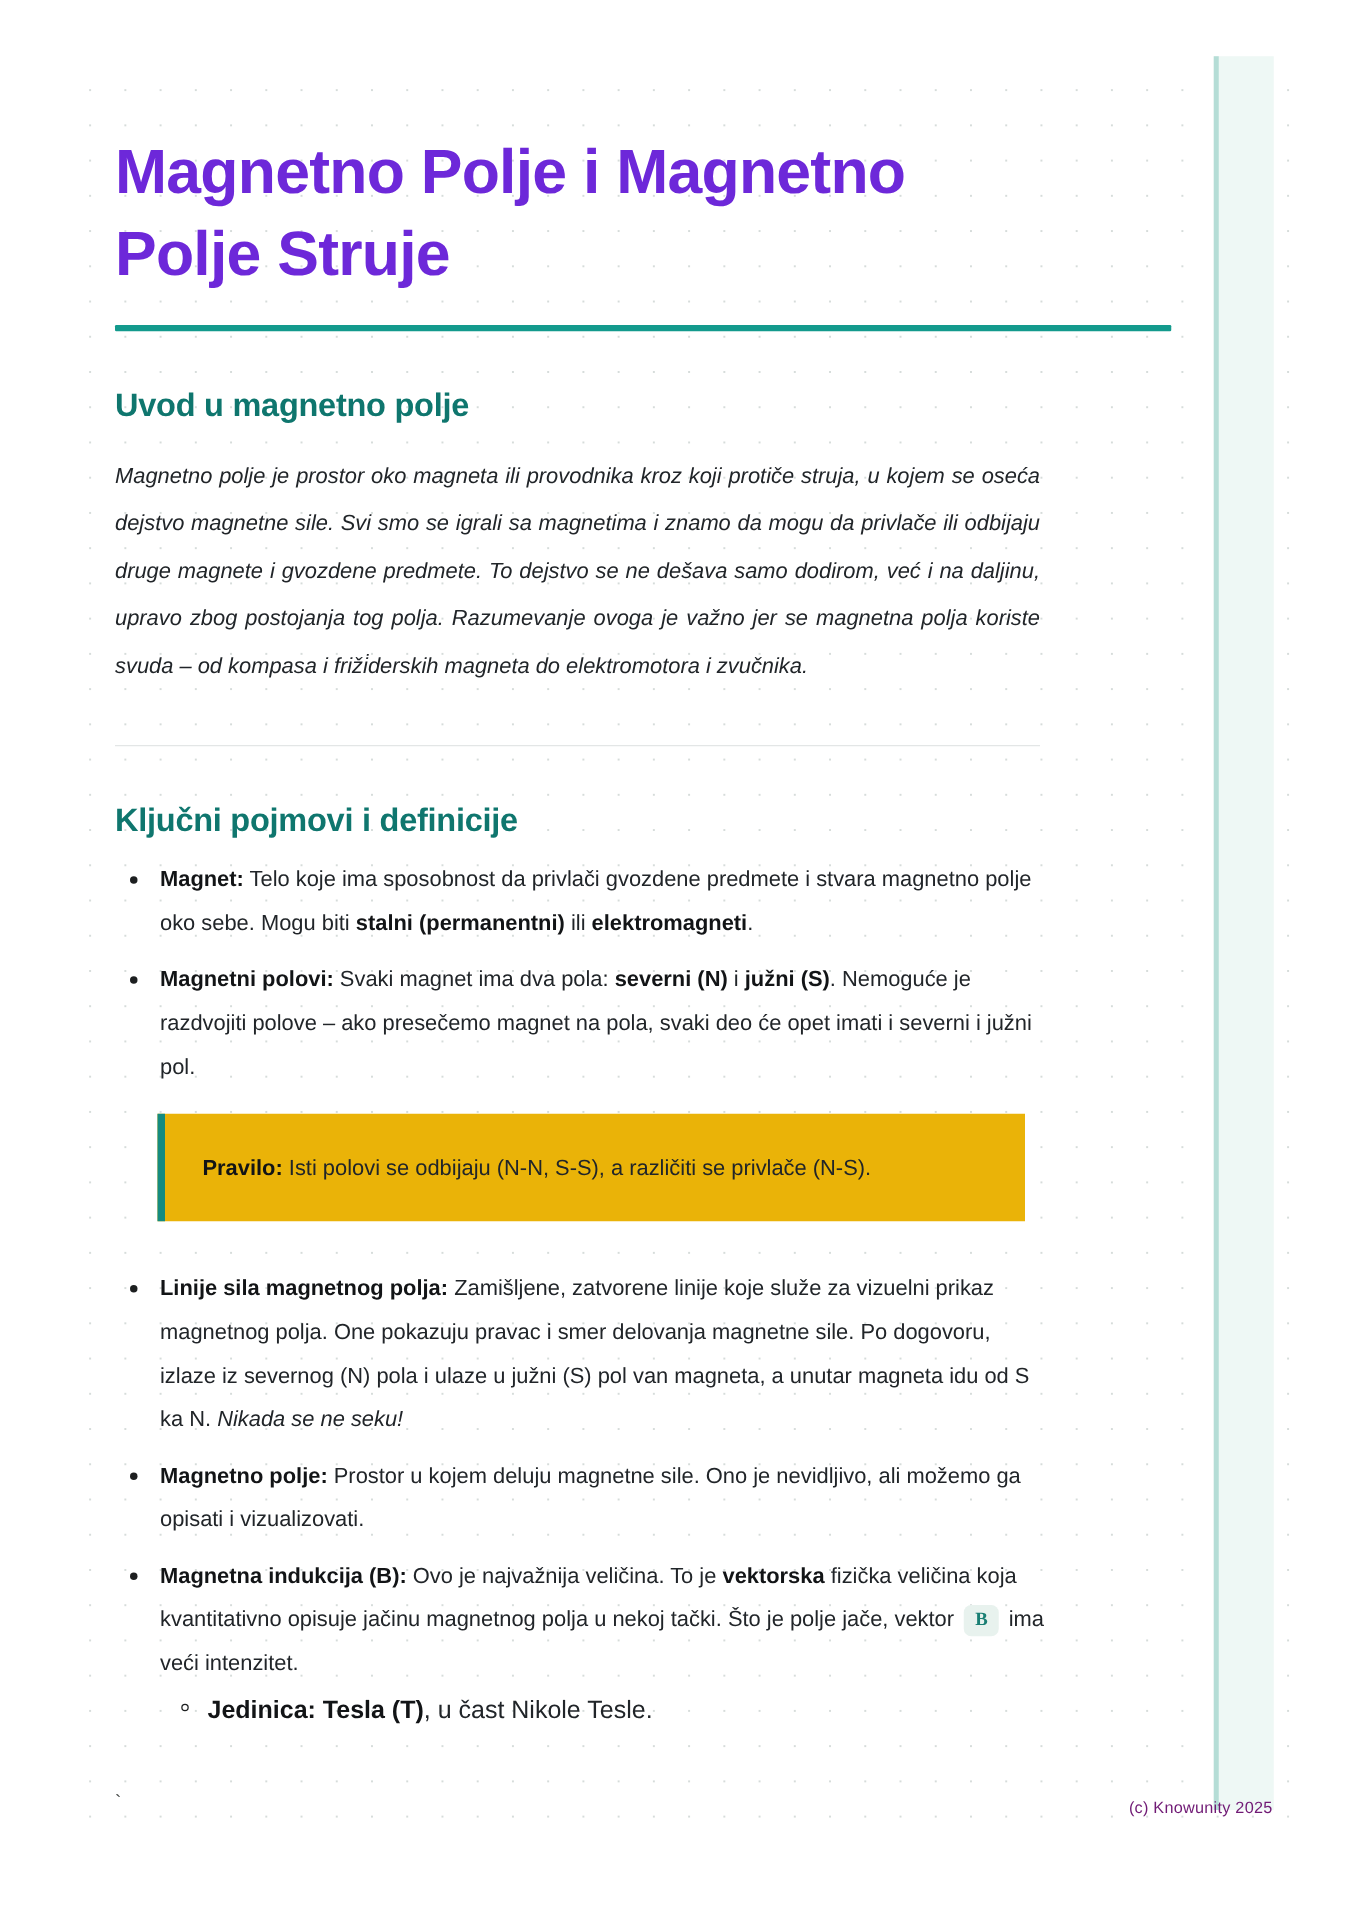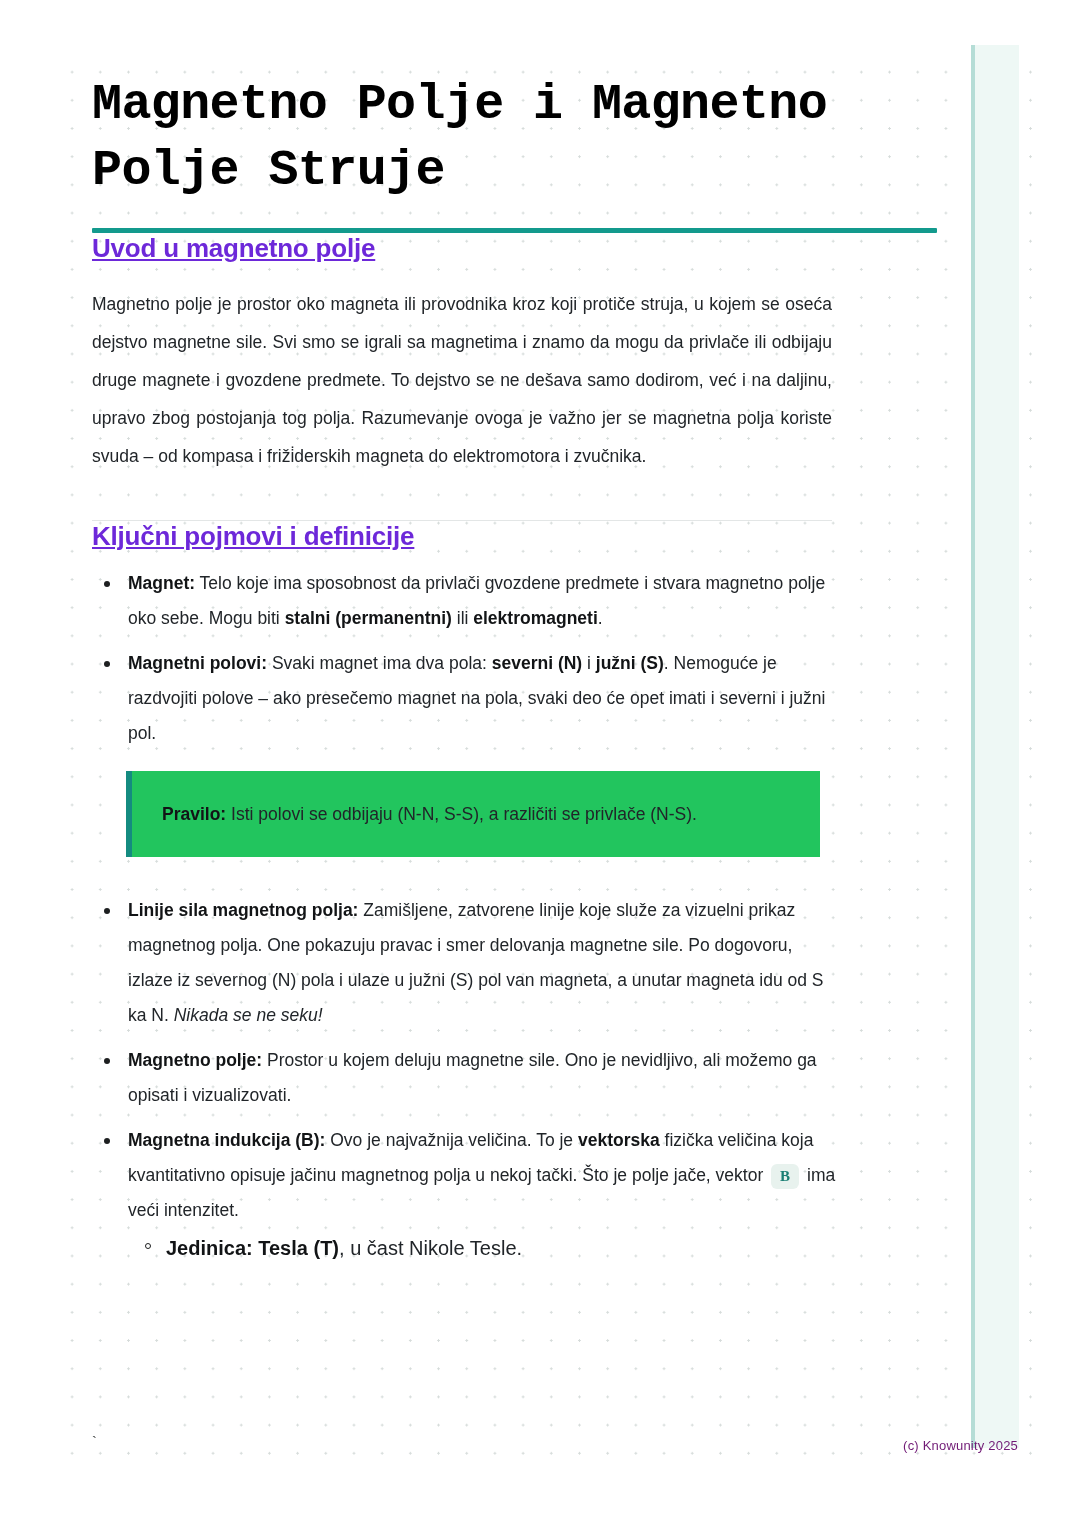--- a/index.html
+++ b/index.html
@@ -54,55 +54,55 @@
   
   .content {
     position: absolute;
     left: 92px;
     top: 0;
     width: 752px;
   }
 
   .doc-title {
     margin: 0;
-    padding-top: 72px;
-    color: #000000;
+    padding-top: 104px;
+    color: #6d28d9;
     font-size: 50px;
     line-height: 1.32;
     font-weight: bold;
     letter-spacing: -0.6px;
     max-width: 770px;
-    font-family: Liberation Mono, monospace;
   }
 
   .title-rule {
     margin-top: 24px;
     width: 845px;
     height: 5px;
     background: #139a8d;
     border-radius: 1px;
   }
 
   h2.section-heading {
     margin: 0;
-    color: #6d28d9;
+    padding-top: 44px;
+    color: #0f766e;
     font-size: 26px;
     font-weight: bold;
     letter-spacing: -0.2px;
-    text-decoration: underline;
   }
 
   p.body-para {
     margin: 0;
     padding-top: 22px;
     font-size: 17.5px;
     line-height: 2.17;
     color: #212529;
     text-align: justify;
     max-width: 740px;
+    font-style: italic;
   }
 
   .soft-divider {
     margin-top: 44px;
     width: 740px;
     height: 1px;
     background: #e3e6e6;
   }
 
   
@@ -154,21 +154,21 @@
     box-sizing: border-box;
   }
 
   b, strong { font-weight: bold; color: #121416; }
   i, em { font-style: italic; }
 
   
   .callout {
     margin: 20px 0 22px 34px;
     width: 694px;
-    background: #22c55e;
+    background: #eab308;
     border-left: 6px solid #148b80;
     box-sizing: border-box;
     padding: 26px 30px 26px 30px;
   }
   .callout-text {
     font-size: 17.5px;
     line-height: 1.95;
     color: #212529;
     margin: 0;
   }

